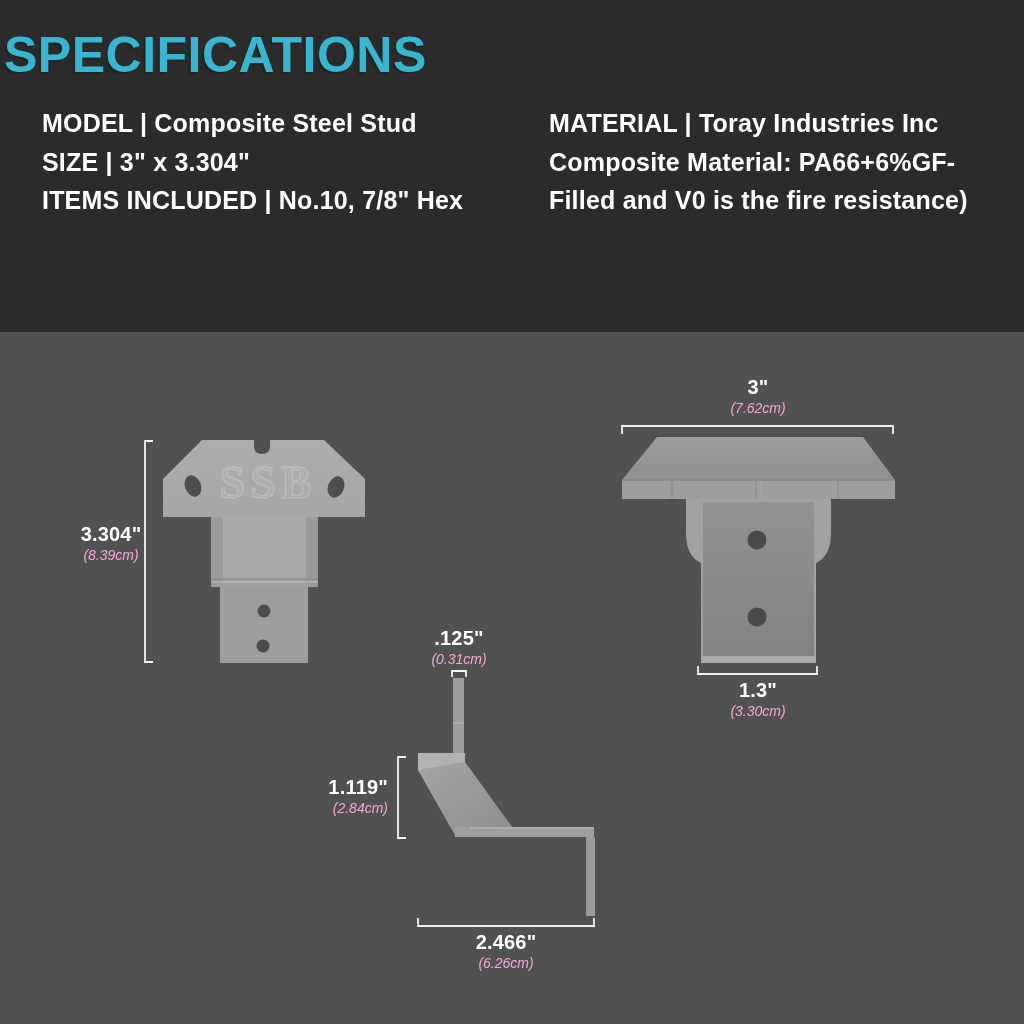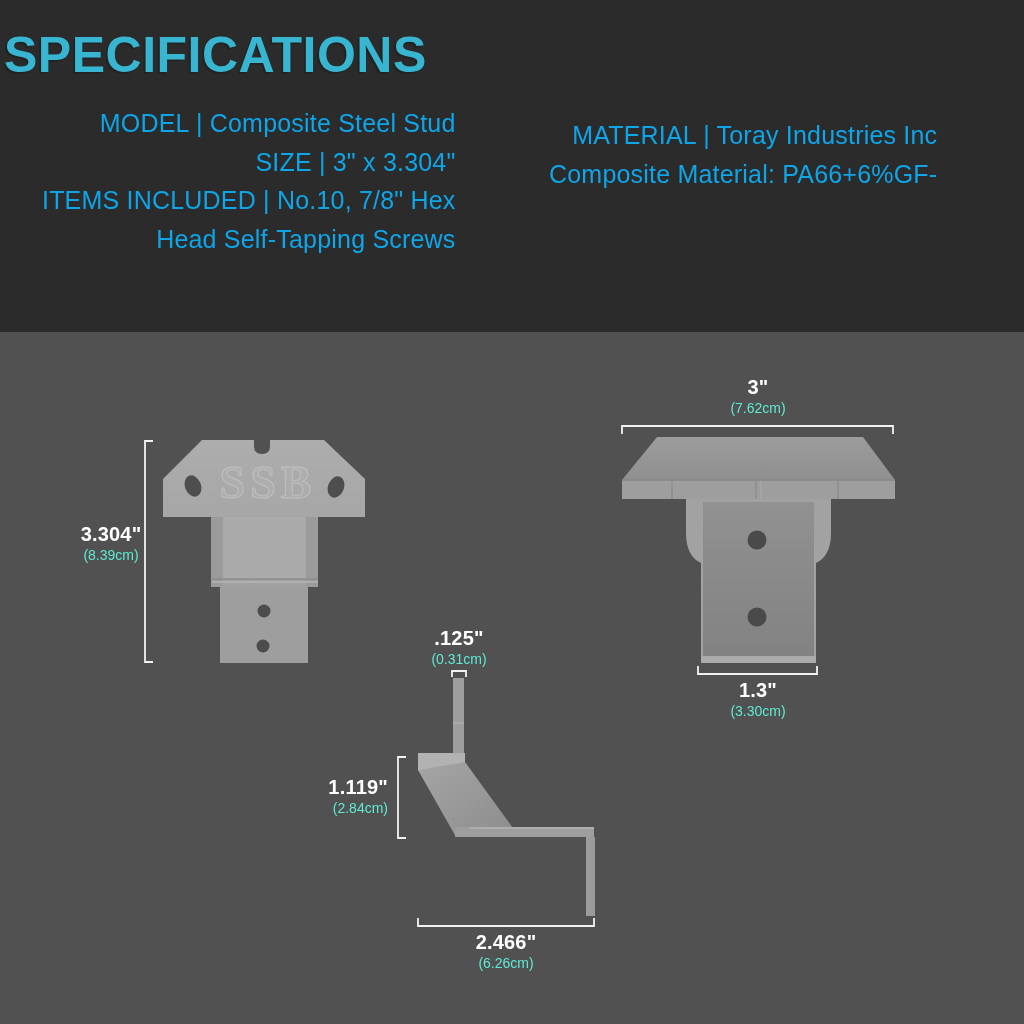--- a/index.html
+++ b/index.html
@@ -15,48 +15,48 @@
   }
   .title{
     position:absolute; top:22px; left:0; width:1024px; margin:4px;
     text-align:left;
     font-size:50px; font-weight:700; letter-spacing:.5px;
     color:#38b6d1;
     text-shadow:-2px 2px 0 rgba(0,0,0,.18);
   }
   .col{
     position:absolute; top:104px;
-    font-size:25px; line-height:38.5px; font-weight:400;
-    color:#0ea5e9; letter-spacing:.2px; white-space:nowrap;text-align:right;
+    font-size:25px; line-height:38.5px; font-weight:700;
+    color:#ffffff; letter-spacing:.2px; white-space:nowrap;
   }
   .col-left{left:42px;}
-  .col-right{left:549px;margin-top:12px;}
+  .col-right{left:549px;}
   
   .drawings-svg{position:absolute; top:0; left:0; width:1024px; height:1024px;}
   .dim-label{position:absolute; text-align:center; color:#ffffff;}
   .dim-label.align-right{text-align:right;}
   .dim-main{font-size:20px; font-weight:700; letter-spacing:.2px; line-height:21px;}
-  .dim-sub{font-size:14px; font-weight:400; color:#5eead4; margin-top:3px; line-height:15px;}
+  .dim-sub{font-size:14px; font-weight:400; color:#f9a8d4; margin-top:3px; line-height:15px;font-style:italic;}
 </style>
 </head>
 <body>
 
 <div class="canvas">
 
   <div class="header">
     <h1 class="title">SPECIFICATIONS</h1>
     <div class="col col-left">
       <div>MODEL | Composite Steel Stud</div>
       <div>SIZE | 3" x 3.304"</div>
       <div>ITEMS INCLUDED | No.10, 7/8" Hex</div>
-      <div>Head Self-Tapping Screws</div>
     </div>
     <div class="col col-right">
       <div>MATERIAL | Toray Industries Inc</div>
       <div>Composite Material: PA66+6%GF-</div>
+      <div>Filled and V0 is the fire resistance)</div>
     </div>
   </div>
 
   <svg class="drawings-svg" viewBox="0 0 1024 1024">
     <defs>
       <linearGradient id="gFront" x1="0" y1="0" x2="0" y2="1">
         <stop offset="0" stop-color="#adadad"></stop>
           <stop offset="1" stop-color="#9a9a9a"></stop>
       </linearGradient>
       <linearGradient id="gPlate" x1="0" y1="0" x2="0" y2="1">

